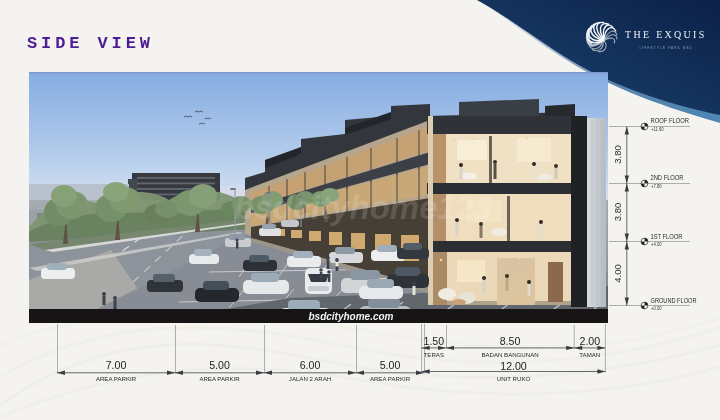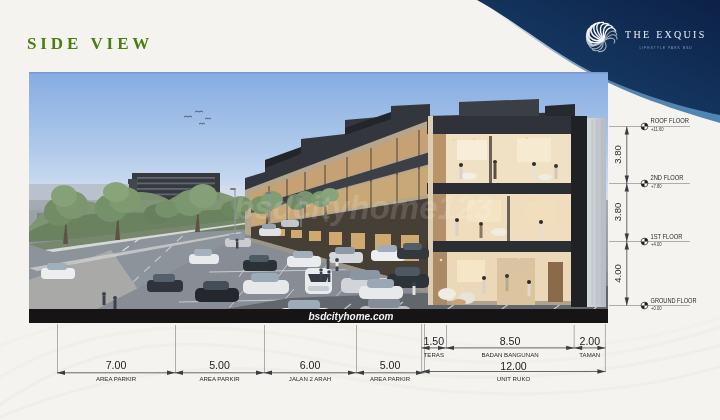--- a/index.html
+++ b/index.html
@@ -11,21 +11,21 @@
 
 <svg class="abs" style="left:0;top:0;" width="720" height="420" viewBox="0 0 720 420">
   <g fill="none" stroke="#edebe6" stroke-width="3">
     <path d="M-20,420 C80,340 180,330 320,360 C460,390 600,380 740,340" opacity="0.7"></path>
     <path d="M-20,390 C80,320 200,315 340,345 C480,375 620,365 740,320" opacity="0.5"></path>
     <path d="M-30,360 C60,310 200,300 360,330 C520,360 640,350 740,310" opacity="0.4"></path>
     <path d="M-30,430 C100,370 220,355 360,380 C500,405 640,395 740,360" opacity="0.6"></path>
   </g>
 </svg>
 
-<div class="abs" style="left:27px;top:33.5px;font-family:Liberation Serif, serif;font-weight:bold;font-size:17px;letter-spacing:3.9px;color:#4d7c0f;">SIDE&nbsp;VIEW</div>
+<div class="abs" style="left:27px;top:33.5px;font-family:Liberation Mono, monospace;font-weight:bold;font-size:17px;letter-spacing:3.9px;color:#4c1d95;">SIDE&nbsp;VIEW</div>
 
 <svg class="abs" style="left:440px;top:0;" width="280" height="140" viewBox="0 0 280 140">
   <defs>
     <linearGradient id="nv" x1="0" y1="1" x2="1" y2="0">
       <stop offset="0" stop-color="#24507f"></stop>
       <stop offset="0.45" stop-color="#14355f"></stop>
       <stop offset="1" stop-color="#0c2147"></stop>
     </linearGradient>
     <linearGradient id="edge" x1="0" y1="0" x2="1" y2="0">
       <stop offset="0" stop-color="#3e719f" stop-opacity="0"></stop>

